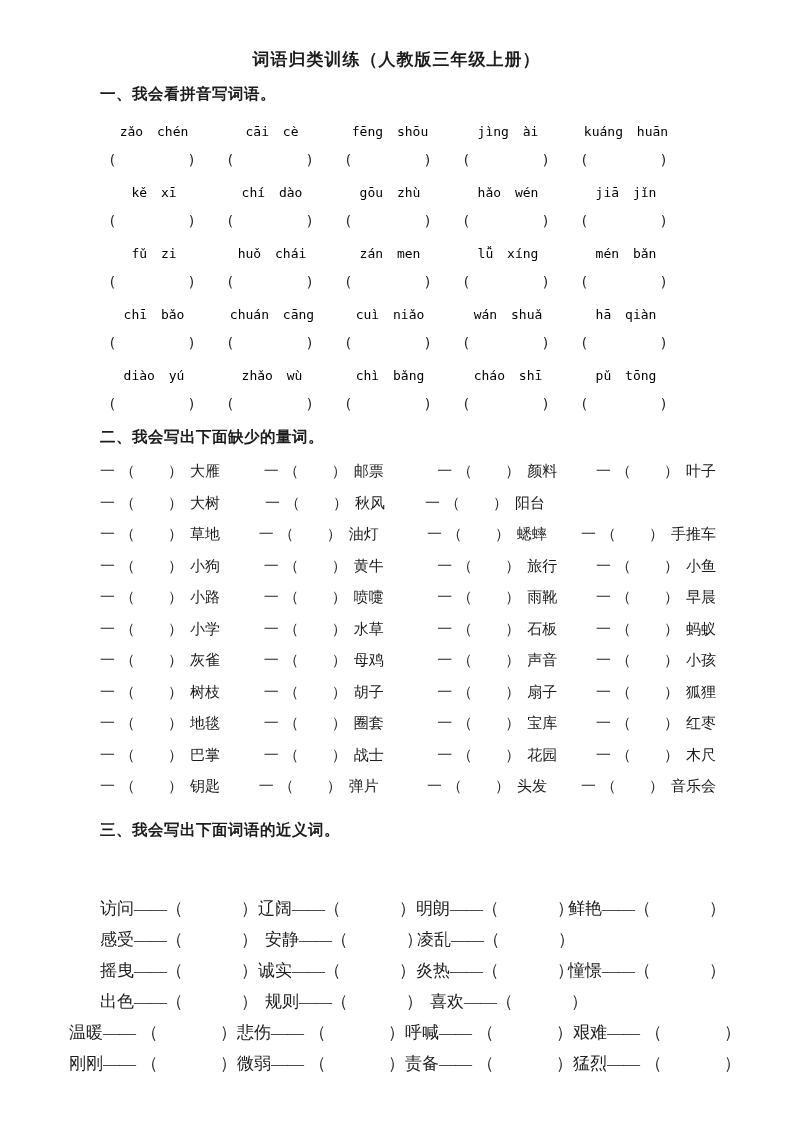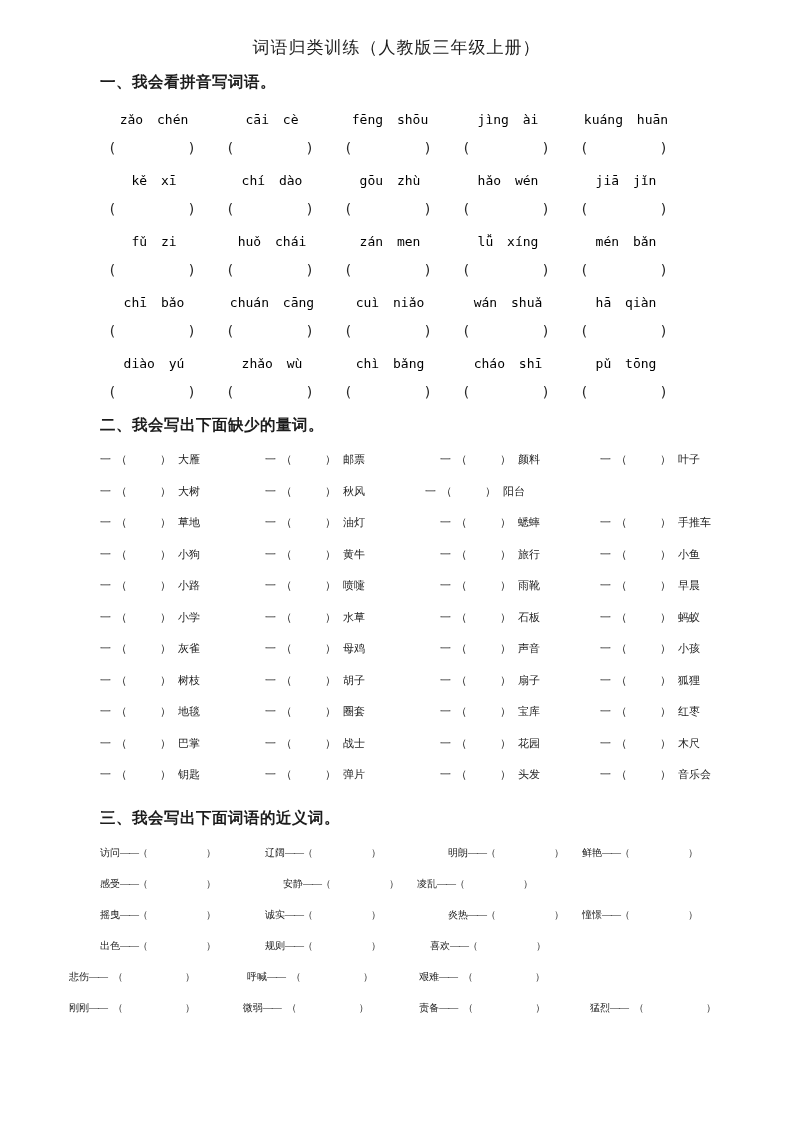--- a/index.html
+++ b/index.html
@@ -7,24 +7,24 @@
     position:relative;
     width:793px;height:1122px;
     margin:0 auto;
     background:#ffffff;
     font-family:"Liberation Serif","DejaVu Serif",serif;
     color:#1c1c1c;
     overflow:hidden;
     box-sizing:border-box;
   }
   .doc-title{
-    padding-top:36px;
+    padding-top:48px;
     text-align:center;
     font-size:17px;
-    font-weight:normal;
+    font-weight:bold;
     letter-spacing:1px;
   }
   .content{ margin-left:100px; width:616px; }
   .sec-heading{
     font-size:15.5px;
     font-weight:bold;
     margin-top:13px;
     letter-spacing:0.5px;
   }
   
@@ -39,32 +39,32 @@
   }
   .s1-parens{
     width:88px; height:20px; line-height:20px; margin-top:8px;
     display:flex; justify-content:space-between;
     font-family:"DejaVu Sans Mono","Liberation Mono",monospace;
     font-size:14px; color:#3a3a3a;
   }
   
   .s2-rows{ margin-top:12px; }
   .s2-row{ display:flex; height:31.5px; line-height:22px; align-items:flex-start; }
-  .s2-cell{ font-size:11px; white-space:nowrap; }
+  .s2-cell{ font-size:15px; white-space:nowrap; }
   .s2-cell.c0{ width:165px; }
   .s2-cell.c1{ width:175px; }
   .s2-cell.c2{ width:160px; }
   .s2-open{ margin-left:5px; color:#2a2a2a; }
   .s2-gap{ display:inline-block; width:33px; }
   .s2-close{ color:#2a2a2a; }
   .s2-noun{ margin-left:7px; }
   
   .s3-rows{ margin-top:13px; }
   .s3-row{ display:flex; height:31.2px; line-height:22px; }
-  .s3-cell{ font-size:10px; white-space:nowrap; }
+  .s3-cell{ font-size:17px; white-space:nowrap;margin-top:44px; }
   .s3-row.normal .s3-cell.c0{ width:165px; }
   .s3-row.normal .s3-cell.c1{ width:165px; }
   .s3-row.normal .s3-cell.c2{ width:152px;text-align:center; }
   .s3-row.outdent{ margin-left:-31px; }
   .s3-row.outdent .s3-cell.c0{ width:175px; }
   .s3-row.outdent .s3-cell.c1{ width:178px; }
   .s3-row.outdent .s3-cell.c2{ width:172px; }
   .s3-dash{ letter-spacing:-1px; color:#2a2a2a; }
   .s3-gap{ display:inline-block; width:58px; }
   .s3-row.outdent .s3-open{ margin-left:6px; }
@@ -354,20 +354,21 @@
           <span class="s3-cell c1"><span>诚实</span><span class="s3-dash">——</span><span class="s3-open paren">（</span><span class="s3-gap"></span><span class="paren">）</span></span>
           <span class="s3-cell c2"><span>炎热</span><span class="s3-dash">——</span><span class="s3-open paren">（</span><span class="s3-gap"></span><span class="paren">）</span></span>
           <span class="s3-cell c3"><span>憧憬</span><span class="s3-dash">——</span><span class="s3-open paren">（</span><span class="s3-gap"></span><span class="paren">）</span></span>
         </div>
         <div class="s3-row normal">
           <span class="s3-cell c0"><span>出色</span><span class="s3-dash">——</span><span class="s3-open paren">（</span><span class="s3-gap"></span><span class="paren">）</span></span>
           <span class="s3-cell c1"><span>规则</span><span class="s3-dash">——</span><span class="s3-open paren">（</span><span class="s3-gap"></span><span class="paren">）</span></span>
           <span class="s3-cell c3"><span>喜欢</span><span class="s3-dash">——</span><span class="s3-open paren">（</span><span class="s3-gap"></span><span class="paren">）</span></span>
         </div>
         <div class="s3-row outdent">
+          <span class="s3-cell c0"><span>温暖</span><span class="s3-dash">——</span><span class="s3-open paren">（</span><span class="s3-gap"></span><span class="paren">）</span></span>
           <span class="s3-cell c1"><span>悲伤</span><span class="s3-dash">——</span><span class="s3-open paren">（</span><span class="s3-gap"></span><span class="paren">）</span></span>
           <span class="s3-cell c2"><span>呼喊</span><span class="s3-dash">——</span><span class="s3-open paren">（</span><span class="s3-gap"></span><span class="paren">）</span></span>
           <span class="s3-cell c3"><span>艰难</span><span class="s3-dash">——</span><span class="s3-open paren">（</span><span class="s3-gap"></span><span class="paren">）</span></span>
         </div>
         <div class="s3-row outdent">
           <span class="s3-cell c0"><span>刚刚</span><span class="s3-dash">——</span><span class="s3-open paren">（</span><span class="s3-gap"></span><span class="paren">）</span></span>
           <span class="s3-cell c1"><span>微弱</span><span class="s3-dash">——</span><span class="s3-open paren">（</span><span class="s3-gap"></span><span class="paren">）</span></span>
           <span class="s3-cell c2"><span>责备</span><span class="s3-dash">——</span><span class="s3-open paren">（</span><span class="s3-gap"></span><span class="paren">）</span></span>
           <span class="s3-cell c3"><span>猛烈</span><span class="s3-dash">——</span><span class="s3-open paren">（</span><span class="s3-gap"></span><span class="paren">）</span></span>
         </div>

